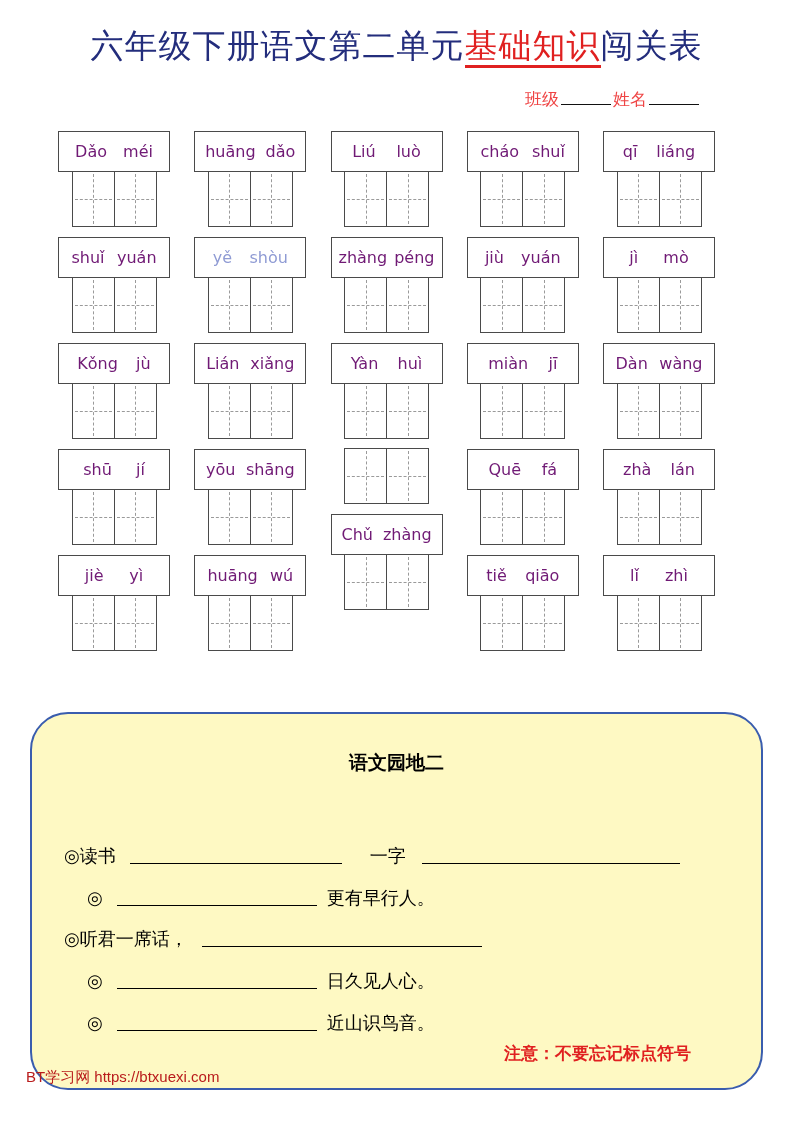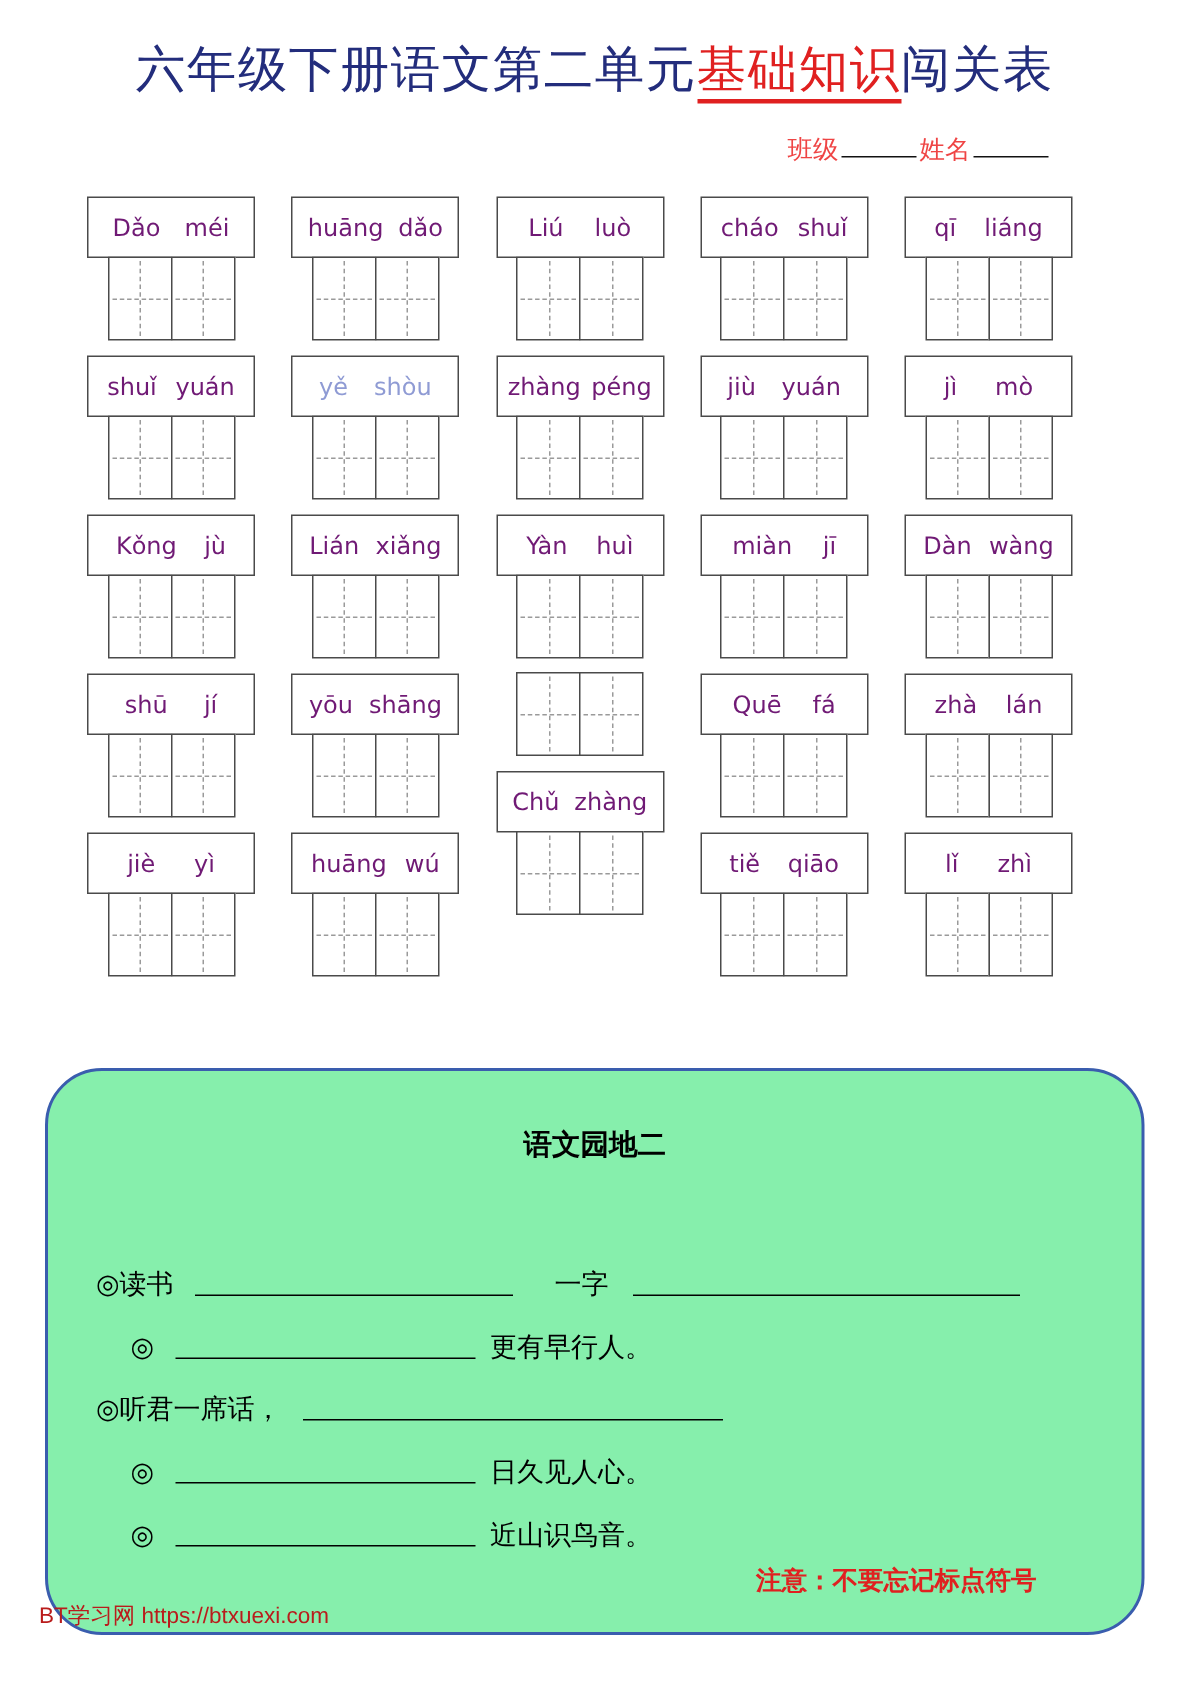--- a/index.html
+++ b/index.html
@@ -45,21 +45,21 @@
     content:""; position:absolute; left:50%; top:2px; bottom:2px;
     border-left:1px dashed #9a9a9a;
   }
   .cell::after {
     content:""; position:absolute; top:50%; left:2px; right:2px;
     border-top:1px dashed #9a9a9a;
   }
   
   .garden-box {
     position:absolute; top:712px; left:30px; width:733px; height:378px;
-    border:2px solid #3a5dae; border-radius:38px; background:#86efac;
+    border:2px solid #3a5dae; border-radius:38px; background:#fef9c3;
   }
   .garden-title {
     position:absolute; top:36px; left:0; width:100%;
     text-align:center; font-size:19px; font-weight:bold; color:#000;
   }
   .ex-line {
     position:absolute; left:32px; font-size:18px; color:#000; white-space:nowrap;
   }
   .ex-line.indent { left:55px; }
   .l1 { top:130px; }

